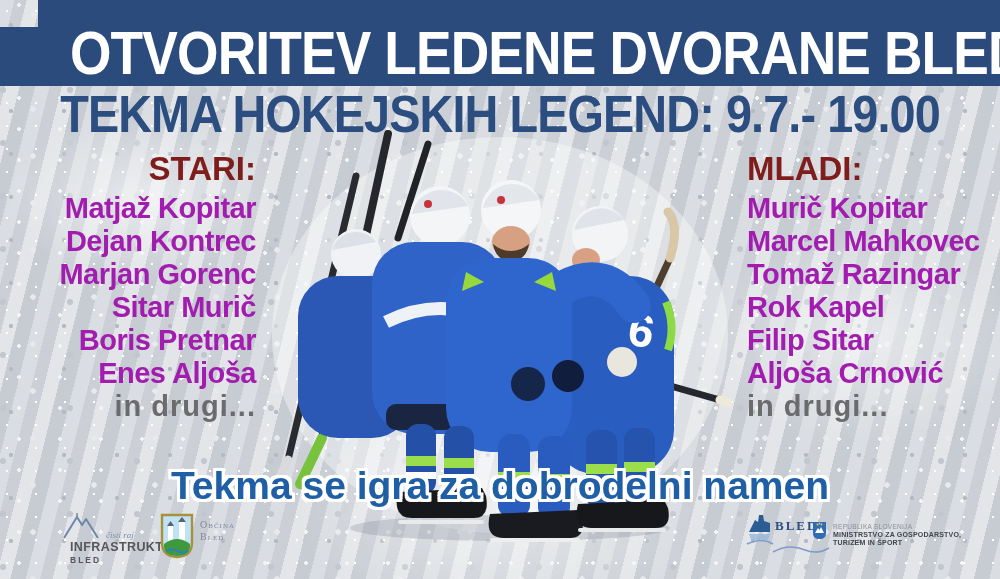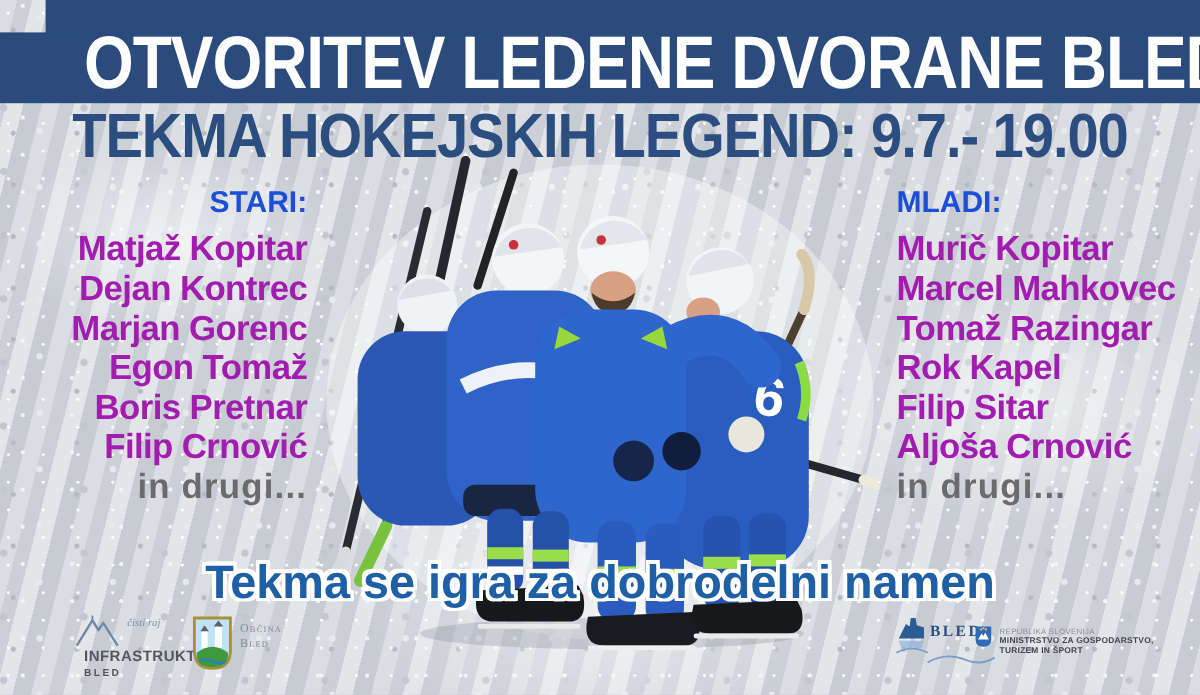--- a/index.html
+++ b/index.html
@@ -32,41 +32,41 @@
   }
   .subtitle {
     position:absolute; top:88px; left:0; width:100%; text-align:center; z-index:4;
     color:#2b4d7f; font-weight:bold; font-size:52px; line-height:52px; letter-spacing:-1px;
     transform:scaleX(.9); white-space:nowrap;
   }
   
   .col { position:absolute; top:152px; z-index:3; font-weight:bold; }
   .col-left  { left:0; width:256px; text-align:right; }
   .col-right { left:747px; width:253px; text-align:left; }
-  .col-heading { font-size:25px; line-height:34px; color:#1d4ed8; letter-spacing:0; margin-bottom:6px; }
+  .col-heading { font-size:33px; line-height:34px; color:#7f1d1d; letter-spacing:0; margin-bottom:6px; }
   .player-name { font-size:29px; line-height:33px; color:#a21caf; letter-spacing:-.5px; white-space:nowrap; }
   .more-players { font-size:29px; line-height:33px; color:#6b6b6d; letter-spacing:1px; }
   
   .photo { position:absolute; left:268px; top:130px; width:464px; height:412px; z-index:1; }
   
   .slogan {
     position:absolute; left:0; width:100%; text-align:center; z-index:5;
     font-weight:bold; white-space:nowrap;
     text-shadow:
       -3px -3px 0 #fff, 0 -3px 0 #fff, 3px -3px 0 #fff,
       -3px 0 0 #fff, 3px 0 0 #fff,
       -3px 3px 0 #fff, 0 3px 0 #fff, 3px 3px 0 #fff,
       -2px -2px 0 #fff, 2px 2px 0 #fff, -2px 2px 0 #fff, 2px -2px 0 #fff;
   }
   .slogan-1 { top:460px; font-size:39px; line-height:52px; color:#1f5fa6; letter-spacing:0; }
   .slogan-2 { top:512px; font-size:50px; line-height:56px; color:#cd3036; }
   
   .logo { position:absolute; z-index:6; }
   .logo-infra { left:60px; top:510px; width:180px; color:#4c4c4f; }
-  .logo-infra .script { position:absolute; left:46px; top:4px; font-family:"Liberation Serif", serif; font-style:italic; font-size:9px; color:#7b90ad; }
+  .logo-infra .script { position:absolute; left:46px; top:20px; font-family:"Liberation Serif", serif; font-style:italic; font-size:9px; color:#7b90ad; }
   .logo-infra .name { position:absolute; left:10px; top:30px; font-size:12.5px; letter-spacing:.4px; font-weight:bold; color:#56565a; }
   .logo-infra .place { position:absolute; left:10px; top:45px; font-size:8.5px; letter-spacing:2px; font-weight:bold; color:#56565a; }
   .logo-obcina { left:160px; top:513px; }
   .obcina-text { position:absolute; left:40px; top:6px; font-family:"Liberation Serif", serif; font-variant:small-caps; font-size:10px; line-height:12px; letter-spacing:1px; color:#7e8ba0; }
   .logo-bled { left:745px; top:508px; width:95px; }
   .logo-bled .name { position:absolute; left:30px; top:10px; font-family:"Liberation Serif", serif; font-weight:bold; font-size:13px; letter-spacing:2px; color:#2b4f80; }
   .logo-ministry { left:812px; top:521px; display:flex; align-items:flex-start; }
   .ministry-text { margin-left:6px; padding-top:2px; }
   .ministry-l1 { font-size:6.5px; line-height:8px; letter-spacing:.3px; color:#8b9096; }
   .ministry-l2, .ministry-l3 { font-size:7px; line-height:8px; font-weight:bold; color:#41464c; letter-spacing:.2px; }
@@ -80,23 +80,23 @@
   <div class="band-upper"></div>
   <div class="band-lower"></div>
   <div class="title">OTVORITEV LEDENE DVORANE BLED</div>
   <div class="subtitle">TEKMA HOKEJSKIH LEGEND: 9.7.- 19.00</div>
 
   <div class="col col-left">
     <div class="col-heading">STARI:</div>
     <div class="player-name">Matjaž Kopitar</div>
     <div class="player-name">Dejan Kontrec</div>
     <div class="player-name">Marjan Gorenc</div>
-    <div class="player-name">Egon Tomaž</div>
+    <div class="player-name">Sitar Murič</div>
     <div class="player-name">Boris Pretnar</div>
-    <div class="player-name">Filip Crnović</div>
+    <div class="player-name">Enes Aljoša</div>
     <div class="more-players">in drugi...</div>
   </div>
 
   <div class="col col-right">
     <div class="col-heading">MLADI:</div>
     <div class="player-name">Murič Kopitar</div>
     <div class="player-name">Marcel Mahkovec</div>
     <div class="player-name">Tomaž Razingar</div>
     <div class="player-name">Rok Kapel</div>
     <div class="player-name">Filip Sitar</div>

